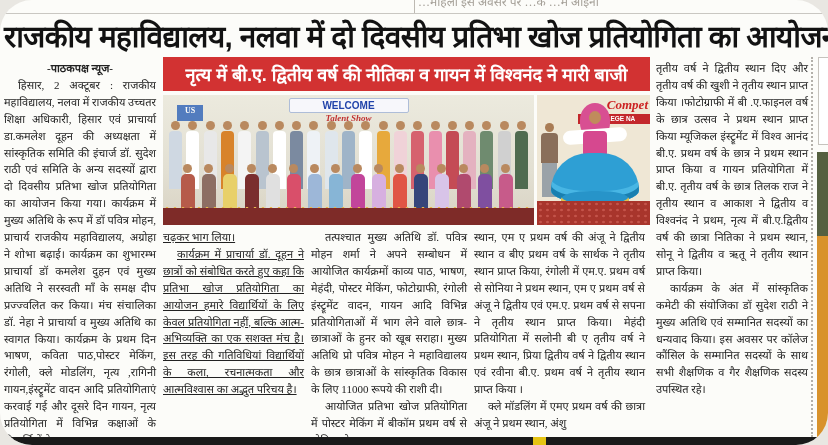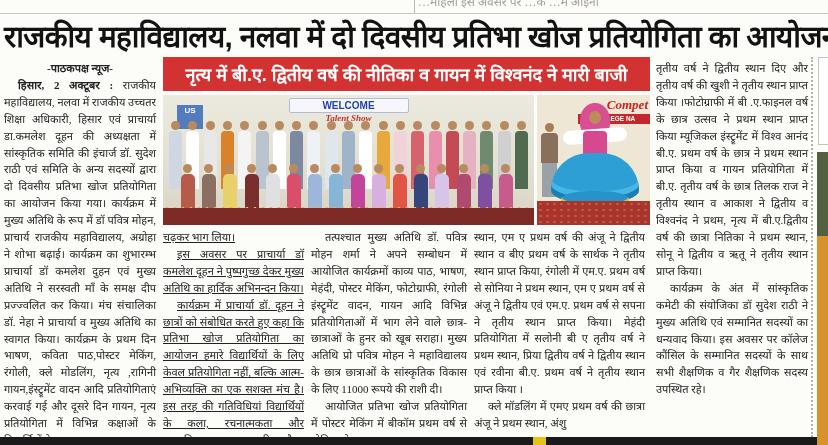--- a/index.html
+++ b/index.html
@@ -1,17 +1,17 @@
 <!DOCTYPE html>
 <html><head>
 <meta charset="utf-8">
 <style>
   html,body{margin:0;padding:0;background:#e9e7e2;}
   .page{position:relative;width:828px;height:445px;background:#fcfcf9;overflow:hidden;
-        font-family:"Liberation Serif",serif;color:#1e1e1e;}
+        font-family:"Liberation Serif",serif;color:#1e1e1e;border-radius:32px;}
 
   
   .topstrip{position:absolute;left:0;top:0;width:828px;height:13px;overflow:hidden;
             border-bottom:1px solid #c9c7c2;}
   .topstrip .frag{position:absolute;left:418px;top:-7px;color:#a39e96;font-size:12px;white-space:nowrap;}
   .topstrip .tick{position:absolute;left:414px;top:0;height:13px;border-left:1px solid #bdb9b2;}
 
   
   .headline{position:absolute;left:4px;top:15px;width:806px;font-family:"Liberation Sans",sans-serif;
             font-weight:bold;font-size:30px;letter-spacing:-0.6px;color:#121212;white-space:nowrap;
@@ -20,38 +20,38 @@
   
   .subhead{position:absolute;left:163px;top:57px;width:487px;height:34px;background:#d23232;
            color:#ffffff;display:flex;align-items:center;justify-content:center;
            font-family:"Liberation Sans",sans-serif;font-weight:bold;font-size:18px;}
 
   
   .col{position:absolute;text-align:justify;font-size:11px;line-height:16.9px;color:#222;}
   .col p{margin:0;text-indent:14px;}
   .col p.flush{text-indent:0;}
   .byline{text-align:center;font-weight:bold;text-indent:0 !important;}
-  .dl{font-weight:bold;}
+  .dl{font-weight:normal;}
   .c1{left:4px;  top:60px; width:152px;height:376px;}
   .c2{left:163px;top:229px;width:141px;height:208px;text-decoration:underline;}
   .c3{left:311px;top:229px;width:156px;height:208px;}
   .c4{left:474px;top:229px;width:171px;height:208px;}
   .c5{left:656px;top:60px; width:152px;height:376px;}
 
   
   .photo{position:absolute;top:95px;height:130px;overflow:hidden;}
   .pg{left:163px;width:371px;background:linear-gradient(#eceade 0%,#e2dfd2 60%,#d8d2c2 100%);}
   .pd{left:537px;width:113px;background:#efe7d5;}
   .welcome-banner{position:absolute;left:50%;top:3px;transform:translateX(-50%);width:118px;height:13px;
       background:#f7f7fb;border:1px solid #aebdd8;border-radius:2px;text-align:center;
       font-family:"Liberation Sans",sans-serif;font-weight:bold;font-size:10px;color:#2244aa;line-height:13px;}
   .talent{position:absolute;left:50%;top:18px;transform:translateX(-50%);font-style:italic;font-weight:bold;
       font-size:9px;color:#c03030;white-space:nowrap;}
-  .wallblue{position:absolute;left:14px;top:10px;width:26px;height:24px;background:#2d62b8;opacity:.8;
-      color:#fff;font-size:8px;font-weight:bold;text-align:center;line-height:12px;font-family:Liberation Sans, sans-serif;}
+  .wallblue{position:absolute;left:14px;top:10px;width:26px;height:16px;background:#2d62b8;opacity:.8;
+      color:#fff;font-size:8px;font-weight:bold;text-align:center;line-height:12px;font-family:Liberation Serif, serif;}
   .carpet{position:absolute;left:0;bottom:0;width:100%;height:17px;background:#7e2b28;}
   .garland{position:absolute;left:0;bottom:14px;width:100%;height:5px;
       background-image:radial-gradient(circle,#e8b84b 1.3px,transparent 1.9px);background-size:8px 5px;}
   .person{position:absolute;border-radius:4px 4px 0 0;}
   .person::before{content:"";position:absolute;top:-10px;left:2px;width:9px;height:9px;border-radius:50%;background:#b9895f;}
   .stand{bottom:36px;height:58px;width:13px;}
   .sit{bottom:15px;height:36px;width:14px;border-radius:5px 5px 2px 2px;}
 
   
   .compet{position:absolute;right:2px;top:2px;font-style:italic;font-weight:bold;font-size:13px;color:#cc2222;}
@@ -157,21 +157,20 @@
     <div class="dface"></div>
     <div class="arms"></div>
     <div class="choli"></div>
     <div class="skirt"></div>
     <div class="skirt2"></div>
     <div class="dcarpet"></div>
   </div>
 
   <div class="col c2">
     <p class="flush">चढ़कर भाग लिया।</p>
-    <p>इस अवसर पर प्राचार्या डॉ कमलेश दूहन ने पुष्पगुच्छ देकर मुख्य अतिथि का हार्दिक अभिनन्दन किया।</p>
     <p>कार्यक्रम में प्राचार्या डॉ. दूहन ने छात्रों को संबोधित करते हुए कहा कि प्रतिभा खोज प्रतियोगिता का आयोजन हमारे विद्यार्थियों के लिए केवल प्रतियोगिता नहीं, बल्कि आत्म-अभिव्यक्ति का एक सशक्त मंच है। इस तरह की गतिविधियां विद्यार्थियों के कला, रचनात्मकता और आत्मविश्वास का अद्भुत परिचय है।</p>
   </div>
   <div class="col c3">
     <p>तत्पश्चात मुख्य अतिथि डॉ. पवित्र मोहन शर्मा ने अपने सम्बोधन में आयोजित कार्यक्रमों काव्य पाठ, भाषण, मेहंदी, पोस्टर मेकिंग, फोटोग्राफी, रंगोली इंस्ट्रूमेंट वादन, गायन आदि विभिन्न प्रतियोगिताओं में भाग लेने वाले छात्र-छात्राओं के हुनर को खूब सराहा। मुख्य अतिथि प्रो पवित्र मोहन ने महाविद्यालय के छात्र छात्राओं के सांस्कृतिक विकास के लिए 11000 रूपये की राशी दी।</p>
     <p>आयोजित प्रतिभा खोज प्रतियोगिता में पोस्टर मेकिंग में बीकॉम प्रथम वर्ष से मोनिका ने प्रथम</p>
   </div>
   <div class="col c4">
     <p class="flush">स्थान, एम ए प्रथम वर्ष की अंजू ने द्वितीय स्थान व बीए प्रथम वर्ष के सार्थक ने तृतीय स्थान प्राप्त किया, रंगोली में एम.ए. प्रथम वर्ष से सोनिया ने प्रथम स्थान, एम ए प्रथम वर्ष से अंजू ने द्वितीय एवं एम.ए. प्रथम वर्ष से सपना ने तृतीय स्थान प्राप्त किया। मेहंदी प्रतियोगिता में सलोनी बी ए तृतीय वर्ष ने प्रथम स्थान, प्रिया द्वितीय वर्ष ने द्वितीय स्थान एवं रवीना बी.ए. प्रथम वर्ष ने तृतीय स्थान प्राप्त किया ।</p>
     <p>क्ले मॉडलिंग में एमए प्रथम वर्ष की छात्रा अंजू ने प्रथम स्थान, अंशु</p>
   </div>

